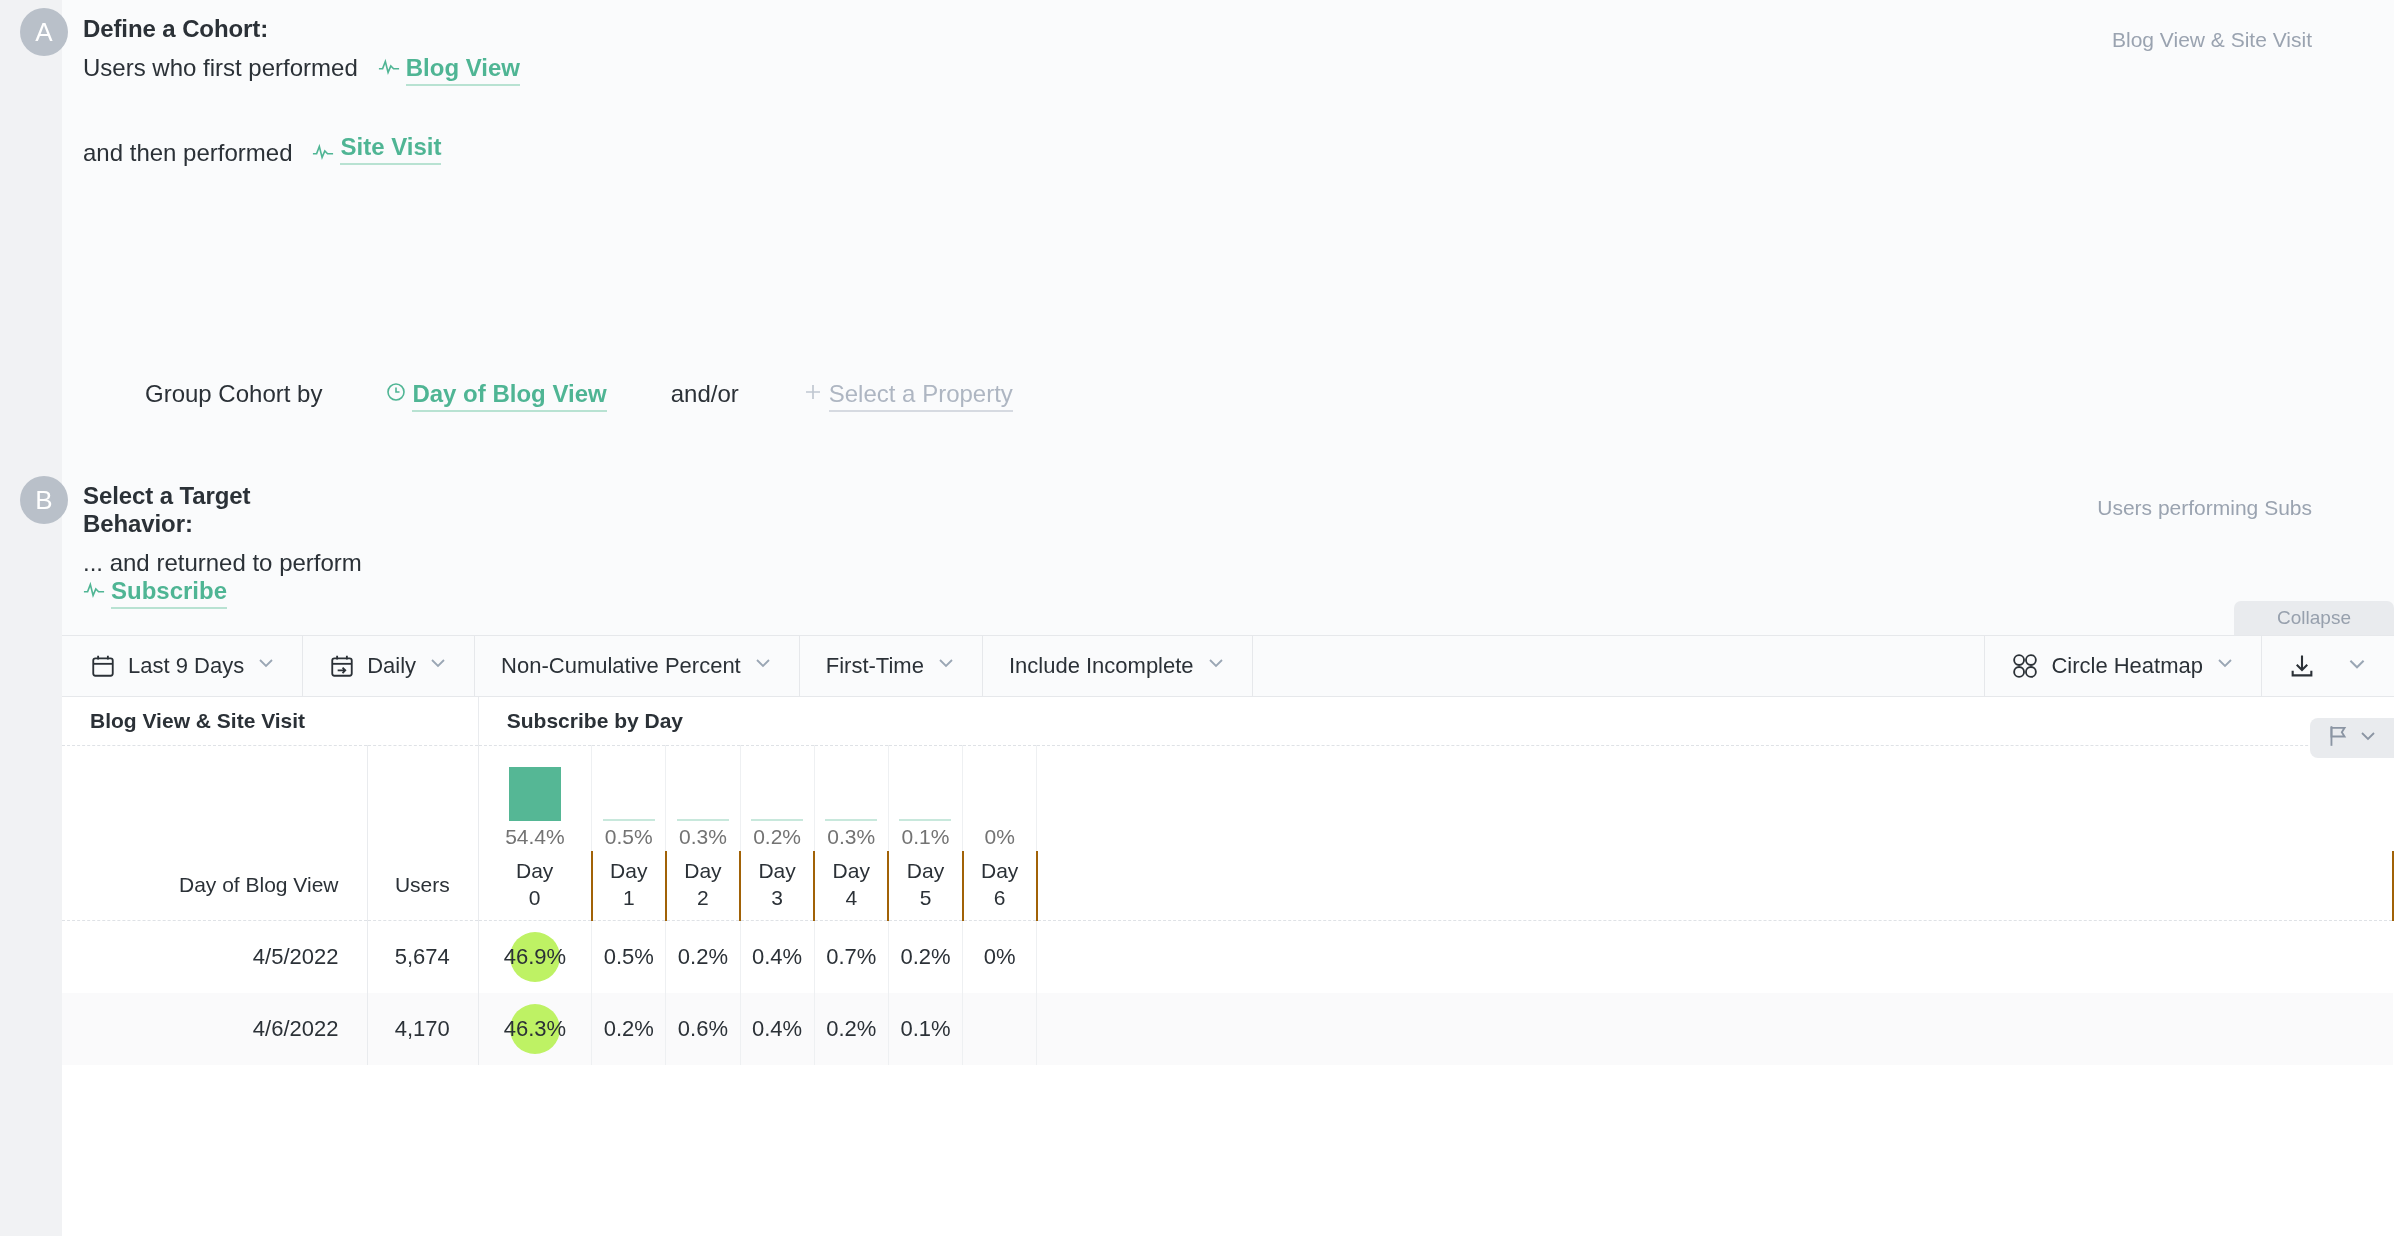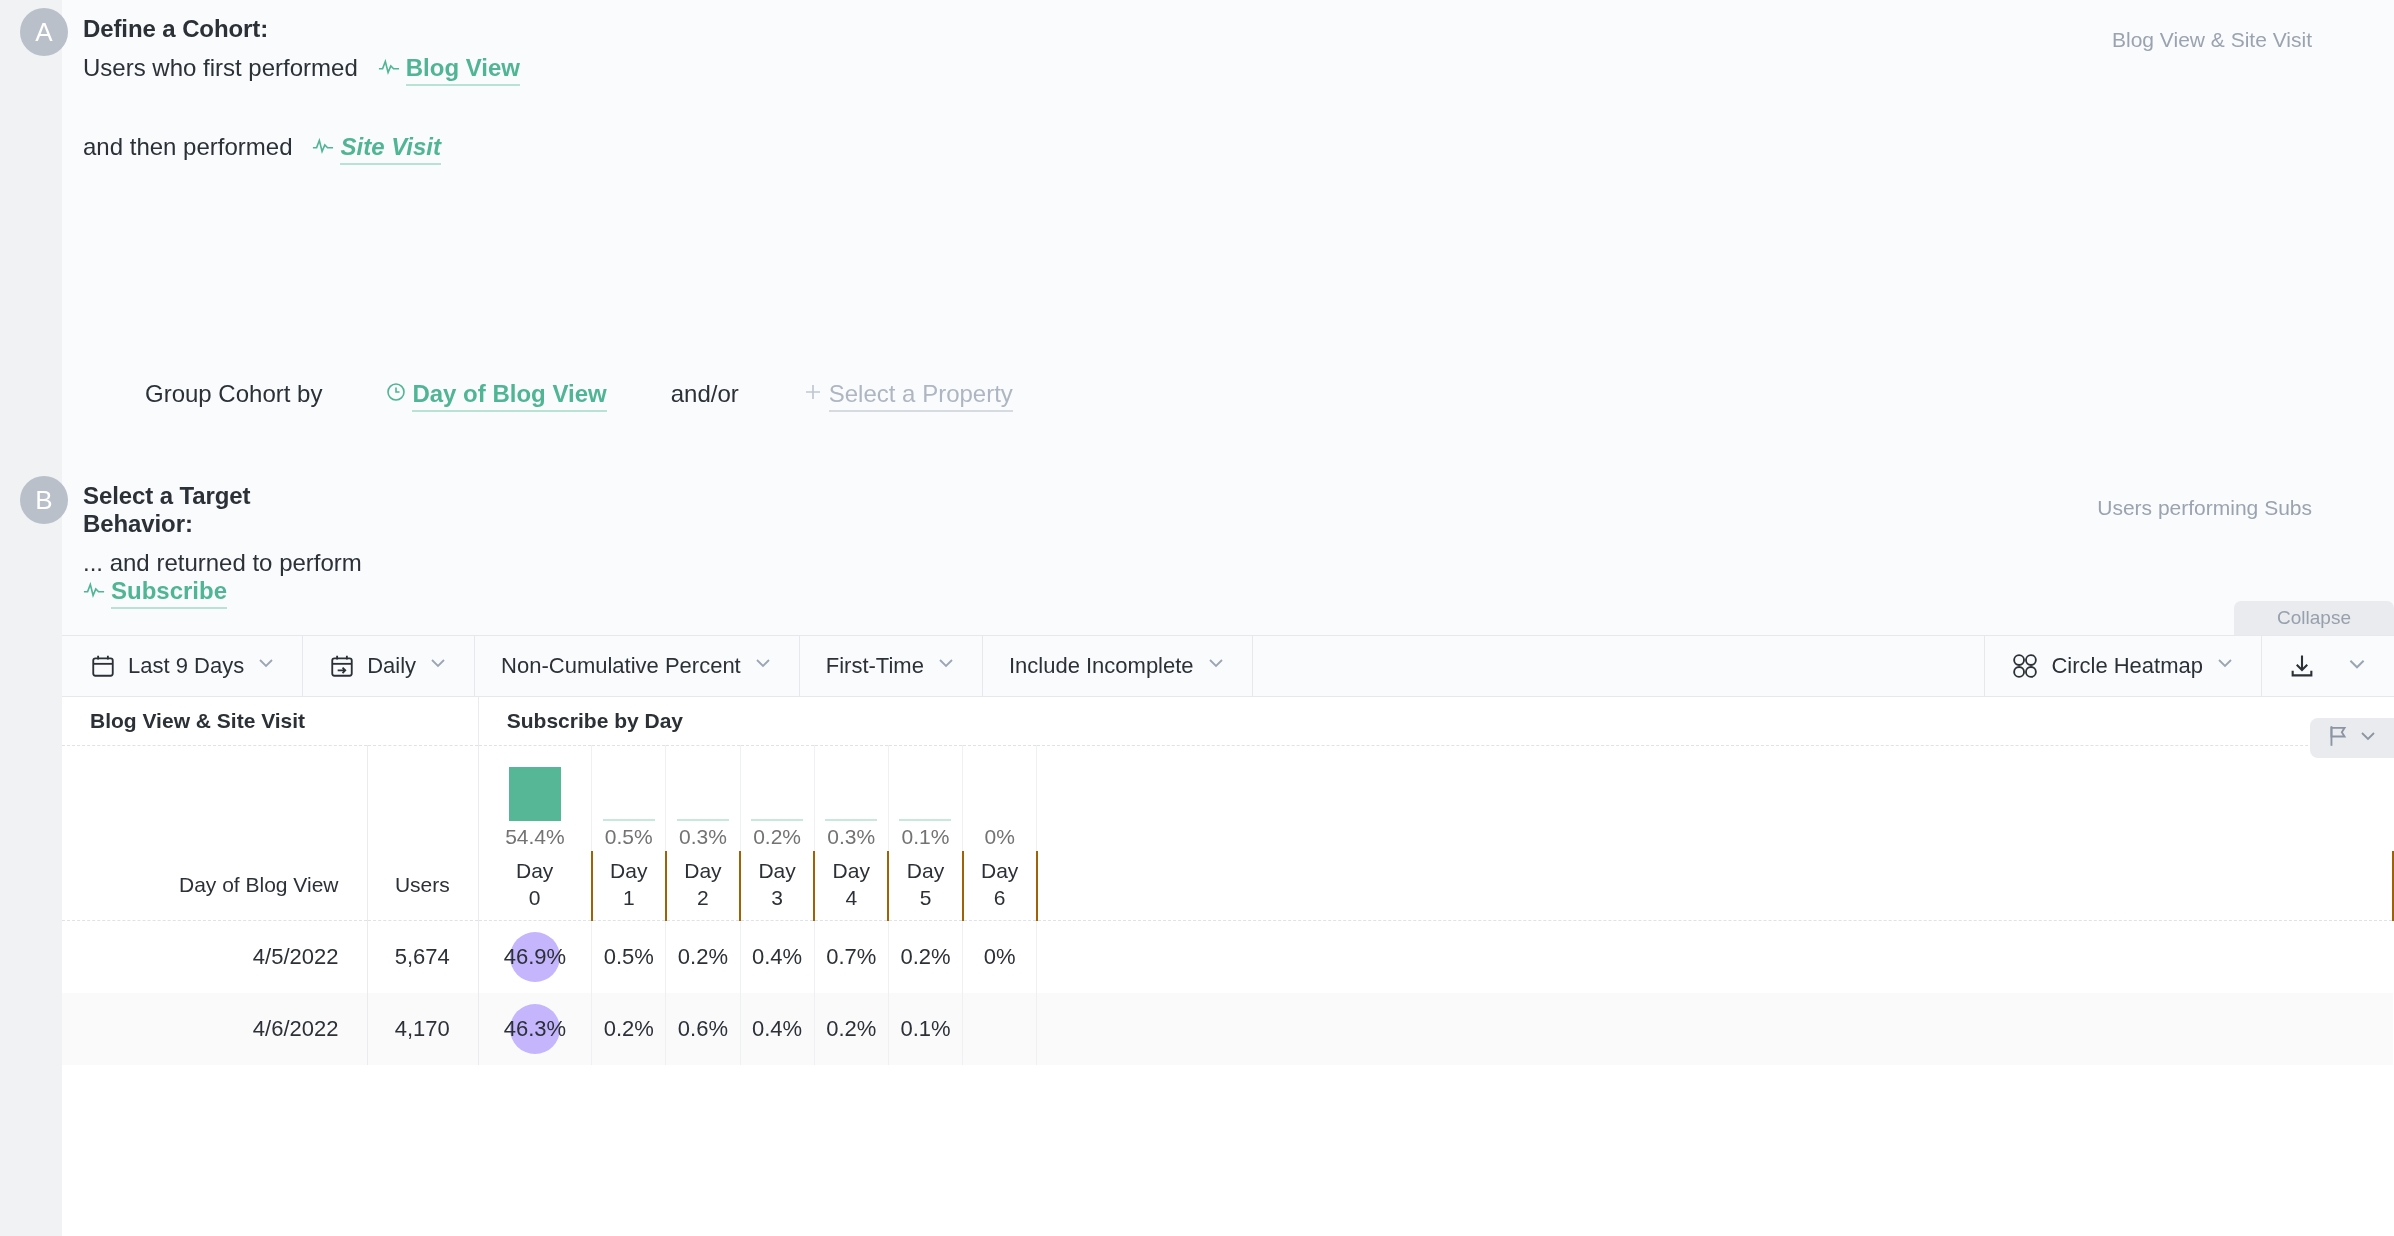--- a/index.html
+++ b/index.html
@@ -133,21 +133,21 @@
     border-right: 1px solid #eef0f2;
   }
   .data-row td.lbl { text-align: right; padding-right: 28px;
                      border-right: 1px solid #e9ebee; }
   .data-row.alt td { background: #fafafb; }
   .data-row td.blank { border-right: none; }
 
   .circle {
     display: inline-flex; align-items: center; justify-content: center;
     width: 50px; height: 50px; border-radius: 50%;
-    background: #c4b5fd; color: #2b3137; font-size: 22px;
+    background: #bef264; color: #2b3137; font-size: 22px;
   }
 
   .flag-chip {
     position: absolute; right: 0; top: 718px;
     width: 84px; height: 40px; background: #e9ebee;
     border-radius: 8px 0 0 8px;
     display: flex; align-items: center; gap: 8px; padding-left: 16px;
     color: #8b95a3; cursor: pointer; z-index: 5;
   }
 </style>
@@ -172,21 +172,21 @@
               <svg viewBox="0 0 24 20" width="22" height="20" fill="none" stroke="#4fb594" stroke-width="1.8">
                 <path d="M1 13 L5 13 L8 5 L11 17 L14 10 L17 13 L23 13"></path>
               </svg>
             </span>
             <a class="evt">Blog View</a>
           </span>
         </div>
         <div class="step-line" style="margin-top:47px;">
           <span class="plain">and then performed</span>
           <span style="display:inline-block;width:20px"></span>
-          <span style="display:inline-flex;align-items:flex-start;font-style:italic;">
+          <span style="display:inline-flex;align-items:center;">
             <span class="evt-ico">
               <svg viewBox="0 0 24 20" width="22" height="20" fill="none" stroke="#4fb594" stroke-width="1.8">
                 <path d="M1 13 L5 13 L8 5 L11 17 L14 10 L17 13 L23 13"></path>
               </svg>
             </span>
             <a class="evt">Site Visit</a>
           </span>
         </div>
       </div>
       <div class="side-note" style="left:2250px; top:28px; transform:translateX(-100%);">Blog View &amp; Site Visit</div>

